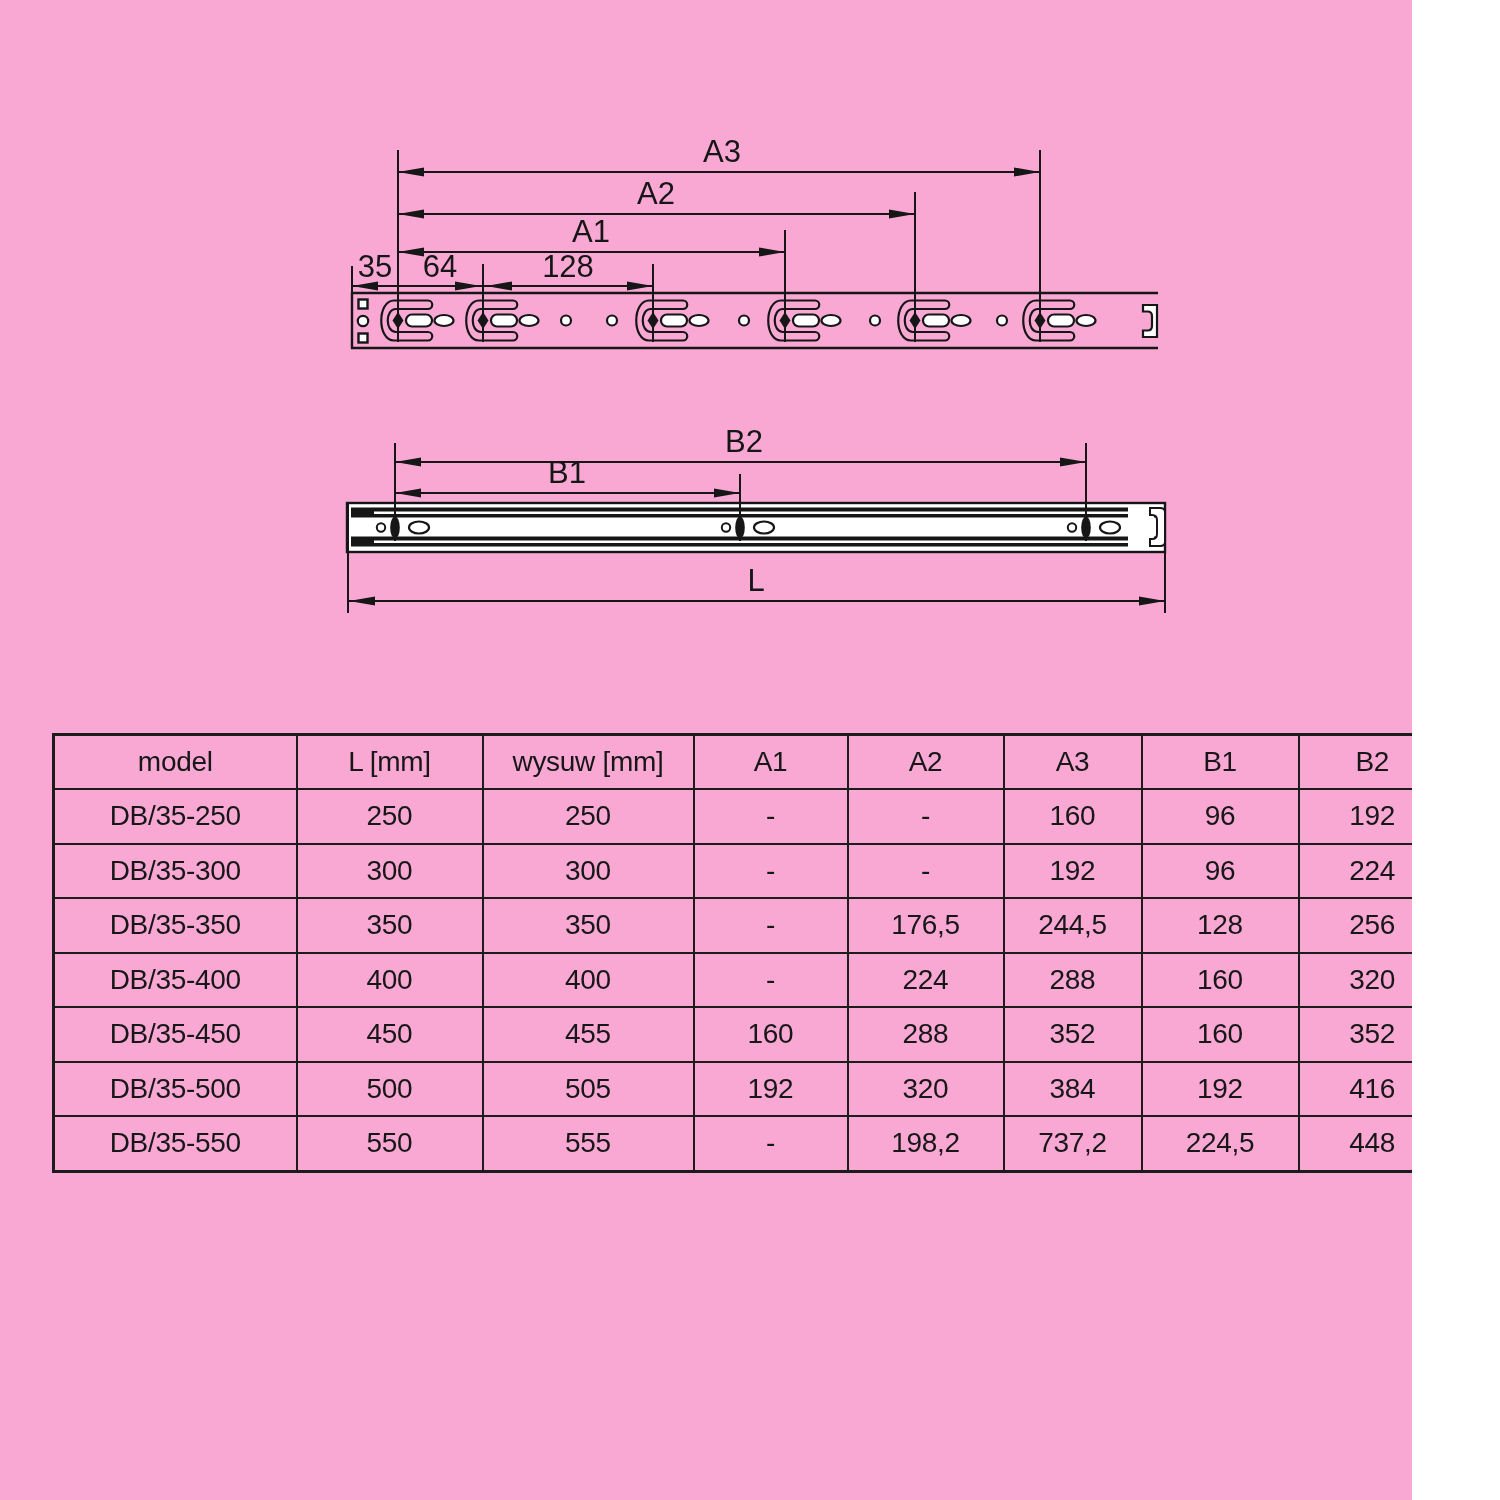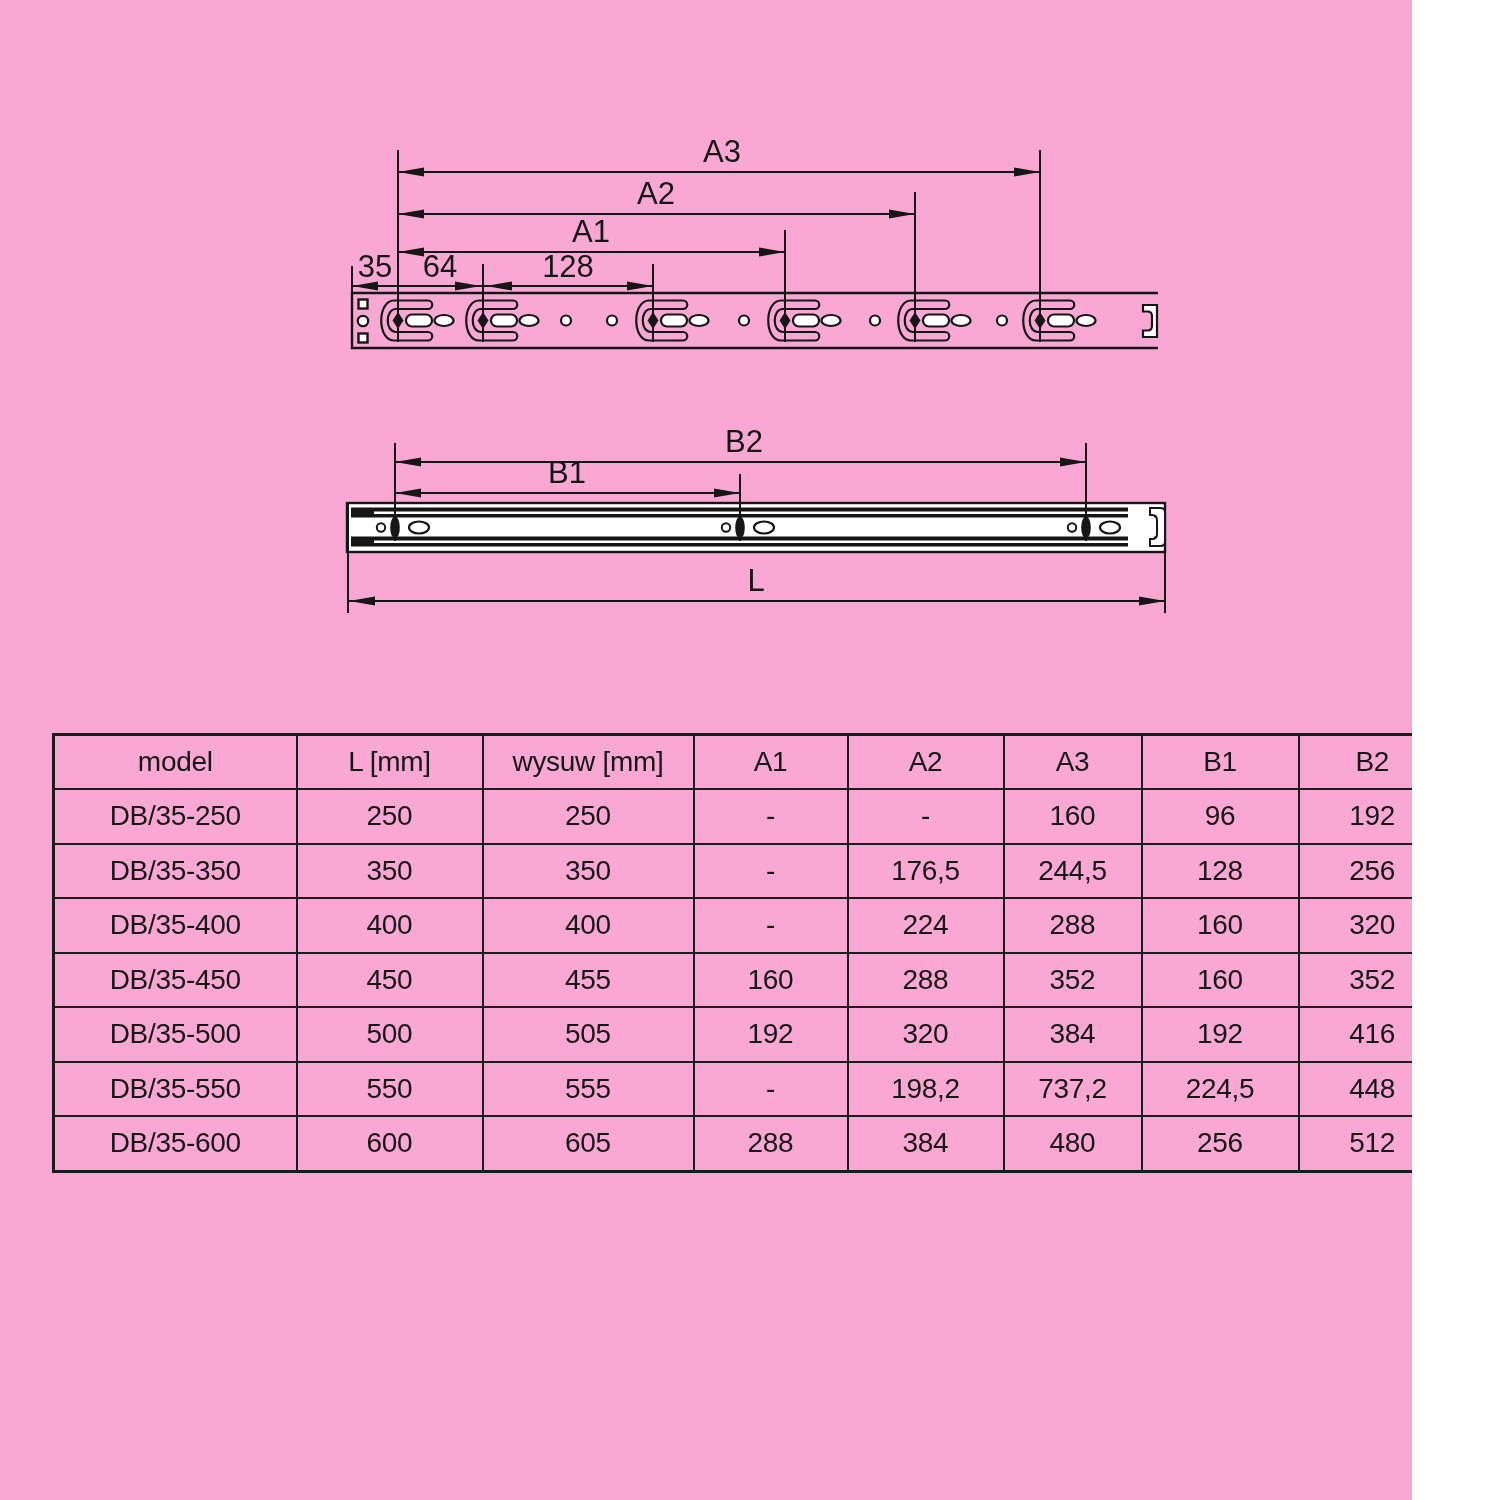--- a/index.html
+++ b/index.html
@@ -198,20 +198,30 @@
         <td>DB/35-250</td>
         <td>250</td>
         <td>250</td>
         <td>-</td>
         <td>-</td>
         <td>160</td>
         <td>96</td>
         <td>192</td>
       </tr>
       <tr>
+        <td>DB/35-300</td>
+        <td>300</td>
+        <td>300</td>
+        <td>-</td>
+        <td>-</td>
+        <td>192</td>
+        <td>96</td>
+        <td>224</td>
+      </tr>
+      <tr>
         <td>DB/35-350</td>
         <td>350</td>
         <td>350</td>
         <td>-</td>
         <td>176,5</td>
         <td>244,5</td>
         <td>128</td>
         <td>256</td>
       </tr>
       <tr>
@@ -247,25 +257,15 @@
       <tr>
         <td>DB/35-550</td>
         <td>550</td>
         <td>555</td>
         <td>-</td>
         <td>198,2</td>
         <td>737,2</td>
         <td>224,5</td>
         <td>448</td>
       </tr>
-      <tr>
-        <td>DB/35-600</td>
-        <td>600</td>
-        <td>605</td>
-        <td>288</td>
-        <td>384</td>
-        <td>480</td>
-        <td>256</td>
-        <td>512</td>
-      </tr>
     </tbody>
   </table>
 </div>
 
 </body></html>

